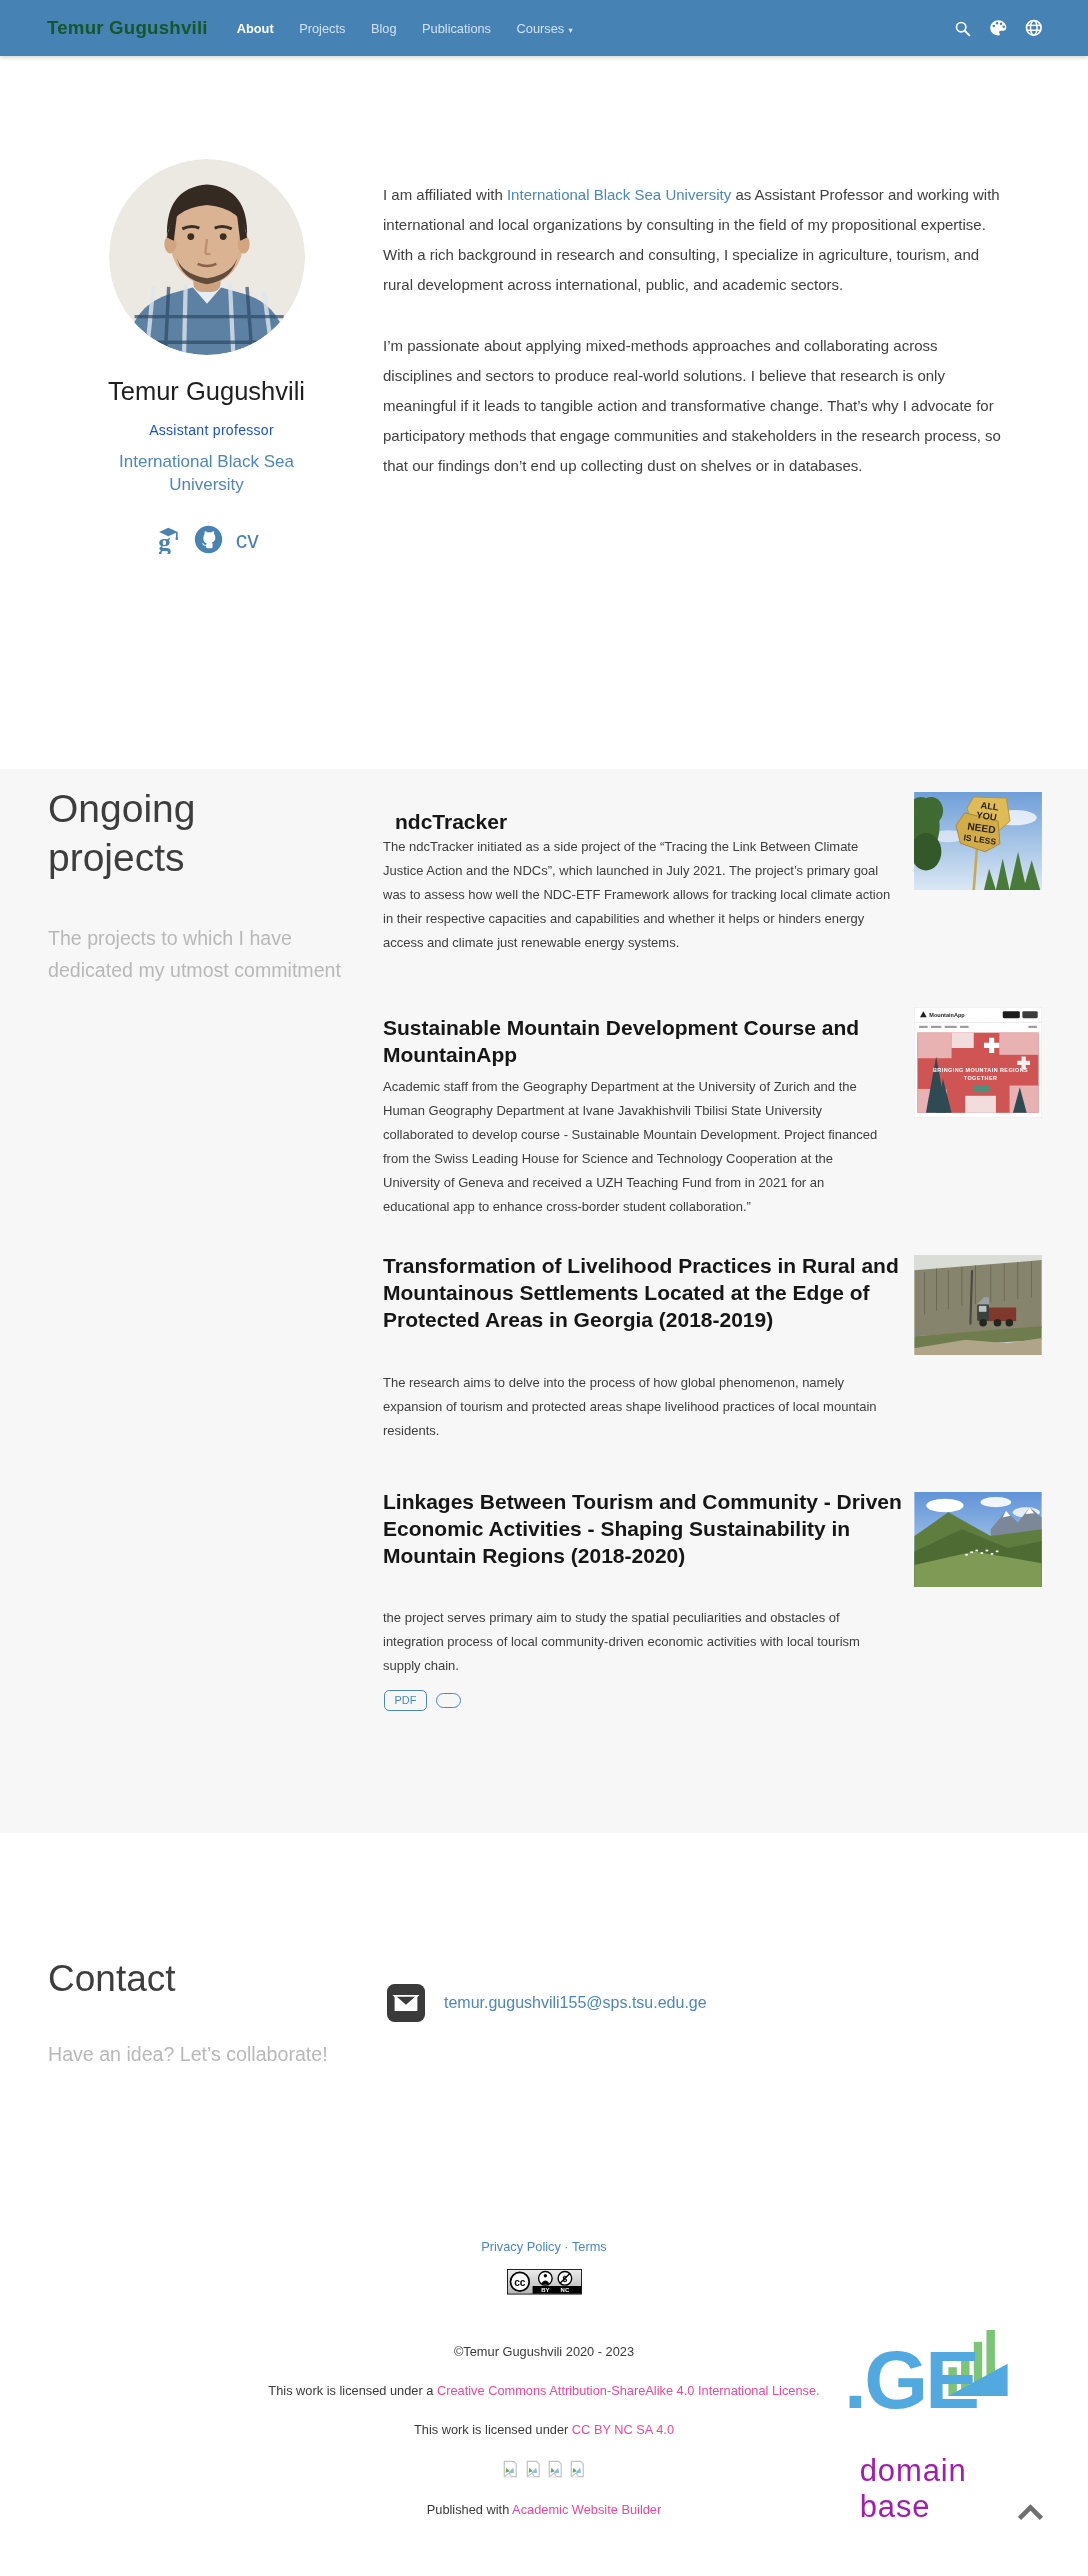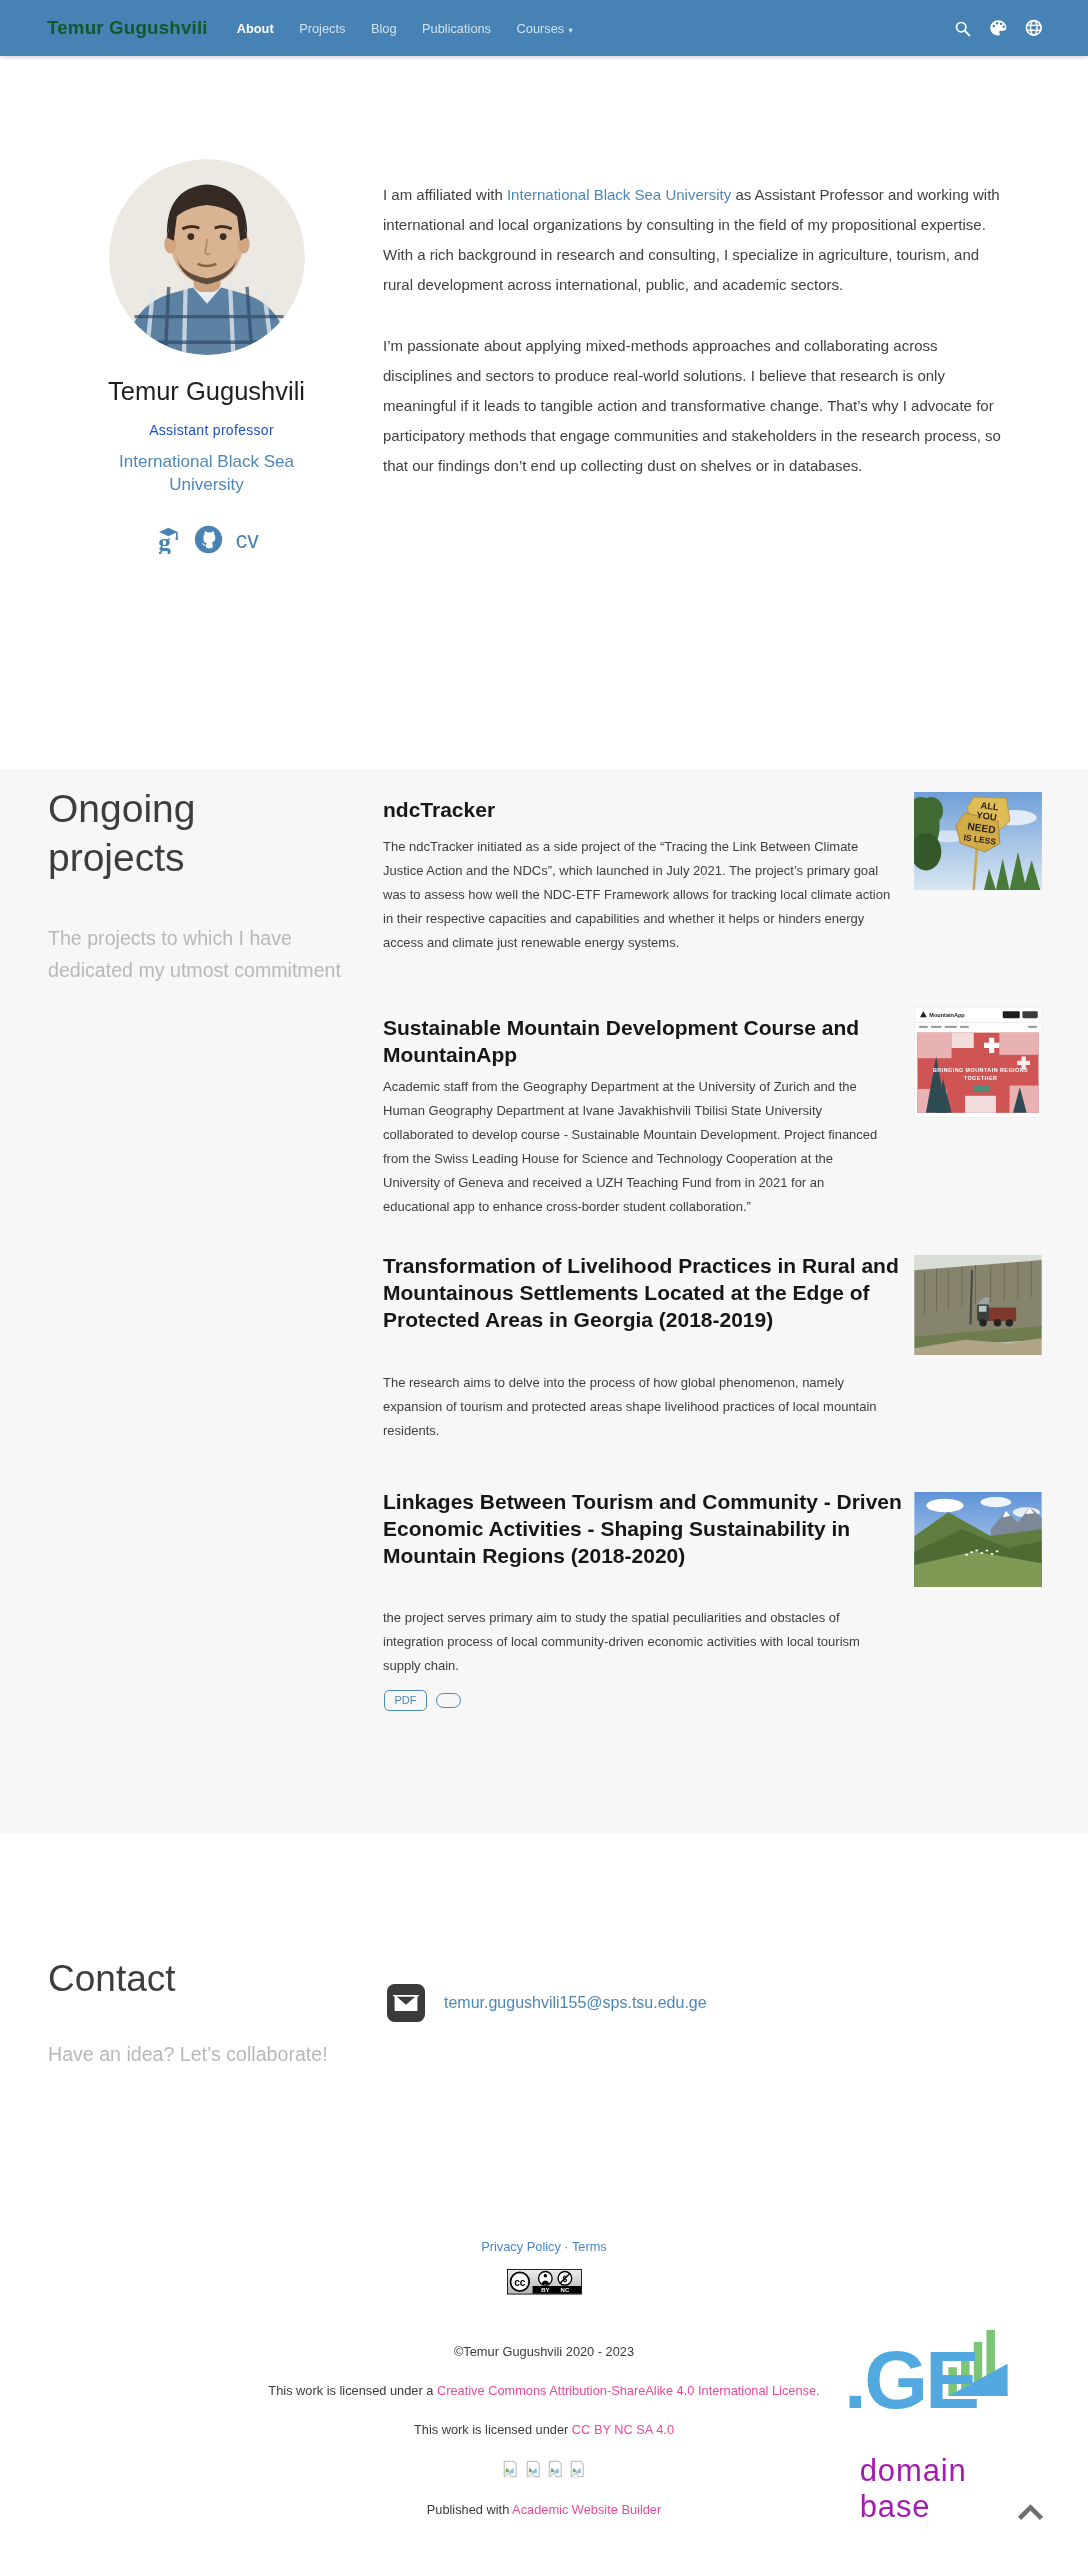--- a/index.html
+++ b/index.html
@@ -195,21 +195,21 @@
   <div class="bio">
     <p><span>I am affiliated with </span><a class="inline-link">International Black Sea University</a><span> as Assistant Professor and working with international and local organizations by consulting in the field of my propositional expertise. With a rich background in research and consulting, I specialize in agriculture, tourism, and rural development across international, public, and academic sectors.</span></p>
     <p>I’m passionate about applying mixed-methods approaches and collaborating across disciplines and sectors to produce real-world solutions. I believe that research is only meaningful if it leads to tangible action and transformative change. That’s why I advocate for participatory methods that engage communities and stakeholders in the research process, so that our findings don’t end up collecting dust on shelves or in databases.</p>
   </div>
 </section>
 
 <section class="projects">
   <h2 class="proj-heading" style="margin:0;">Ongoing projects</h2>
   <div class="proj-sub">The projects to which I have dedicated my utmost commitment</div>
 
-  <h3 class="p-title pt1" style="margin:0;">ndcTracker</h3>
+  <h3 class="p-title pt1" style="margin:12px;">ndcTracker</h3>
   <p class="p-desc pd1" style="margin:0;">The ndcTracker initiated as a side project of the “Tracing the Link Between Climate Justice Action and the NDCs”, which launched in July 2021. The project’s primary goal was to assess how well the NDC-ETF Framework allows for tracking local climate action in their respective capacities and capabilities and whether it helps or hinders energy access and climate just renewable energy systems.</p>
   <a class="p-thumb th1">
     <svg width="128" height="98" viewBox="0 0 150 115">
       <defs>
           <linearGradient id="sky1" x1="0" y1="0" x2="0" y2="1">
             <stop offset="0" stop-color="#6f9fd8"></stop>
             <stop offset="1" stop-color="#d9e7f3"></stop>
           </linearGradient>
         </defs>
       <rect width="150" height="115" fill="url(#sky1)"></rect>

